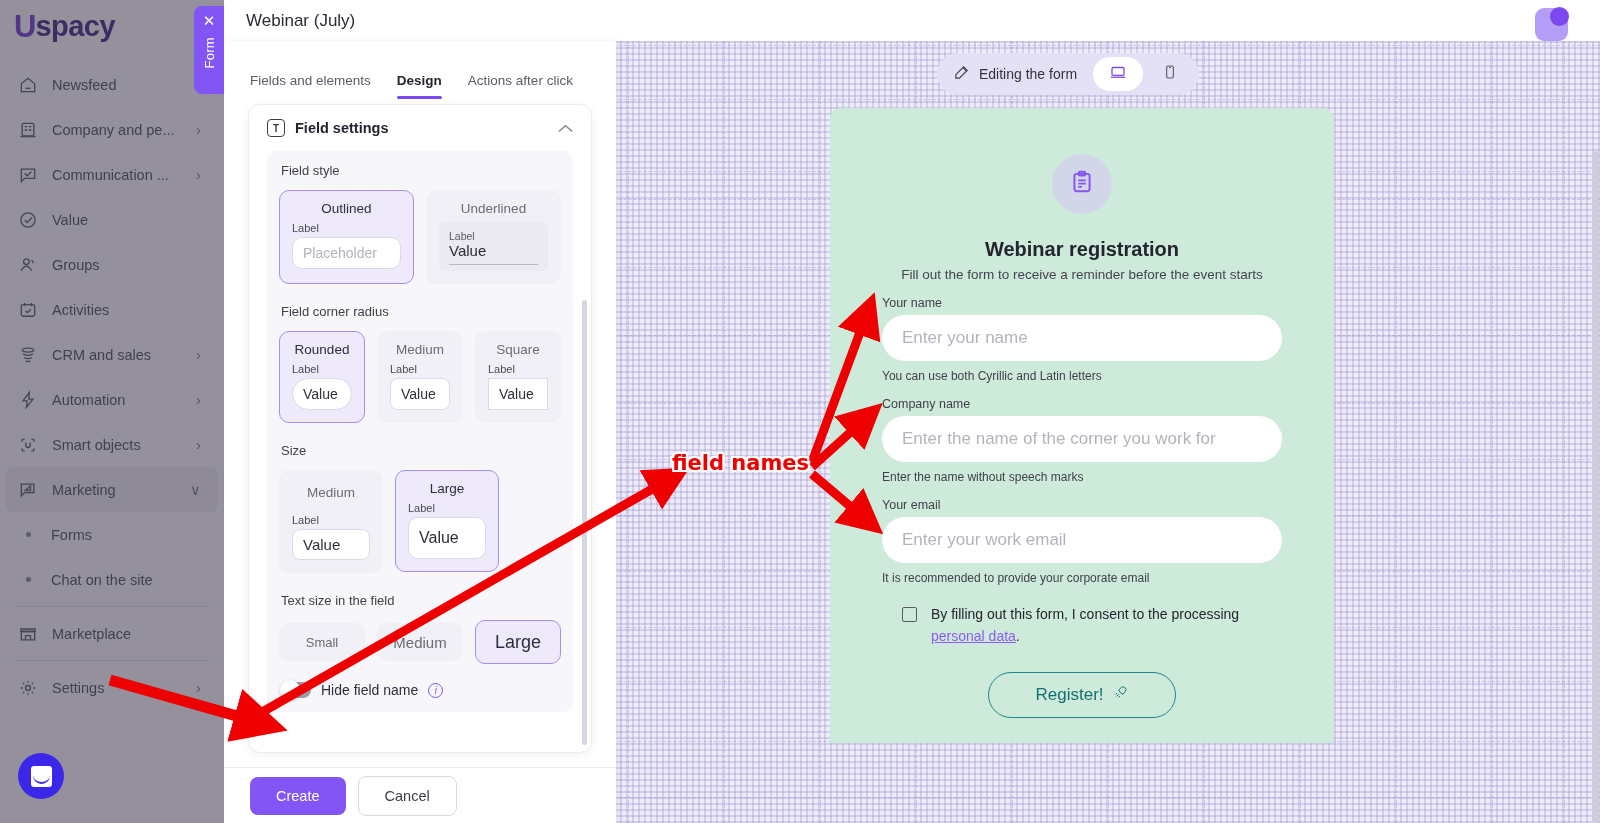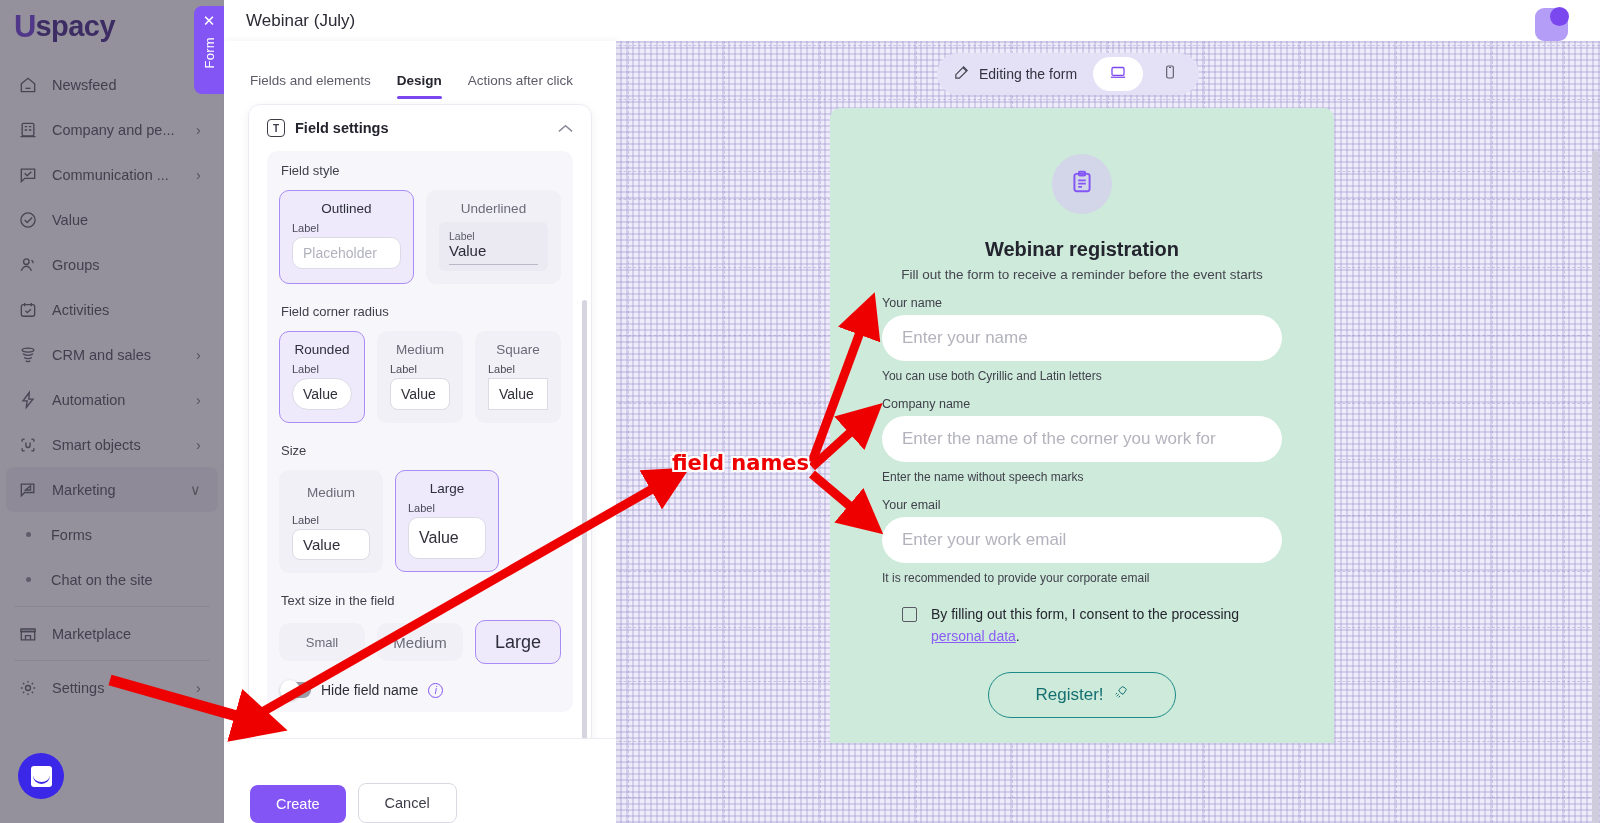--- a/index.html
+++ b/index.html
@@ -153,22 +153,22 @@
   .toggle-row { display: flex; align-items: center; gap: 10px; margin-top: 18px; padding-left: 2px; }
   .sw-off { width: 30px; height: 16px; border-radius: 8px; background: #9c9ca8; position: relative; flex:0 0 30px; }
   .sw-off .knob { position:absolute; left:-1px; top:-2px; width:20px; height:20px; border-radius:50%; background:#fff; box-shadow:0 1px 3px rgba(0,0,0,0.28); }
   .toggle-row .tlbl { font-size: 14px; color: #2f2f3a; }
   .info-i {
     width: 15px; height: 15px; border-radius: 50%; border: 1.2px solid #8355f5;
     color: #8355f5; font-size: 10px; display:flex; align-items:center; justify-content:center; font-style: italic;
   }
 
   .panel-footer {
-    position: absolute; left: 0; right: 0; bottom: 0; height: 85px; background: #fff;
-    border-top: 1px solid #eceaf2; display: flex; align-items: flex-end; padding-left: 26px; gap: 12px;
+    position: absolute; left: 0; right: 0; bottom: 0; height: 56px; background: #fff;
+    border-top: 1px solid #eceaf2; display: flex; align-items: center; padding-left: 26px; gap: 12px;
   }
   .btn-create { background: #8355f5; color: #fff; border: none; border-radius: 8px; padding: 11px 26px; font-size: 14.5px; cursor: pointer; font-family: inherit; }
   .btn-cancel { background: #fff; color: #3c3c48; border: 1px solid #d9d9e3; border-radius: 8px; padding: 11px 26px; font-size: 14.5px; cursor: pointer; font-family: inherit; }
 
   .panel-scroll { position: absolute; right: 4px; top: 195px; width: 5px; height: 445px; background: #d6d5e0; border-radius: 3px; }
 
   
   .preview-toolbar {
     position: absolute; left: 713px; top: 12px; height: 42px;
     background: #e4e1f6; border-radius: 21px; display: flex; align-items: center;

